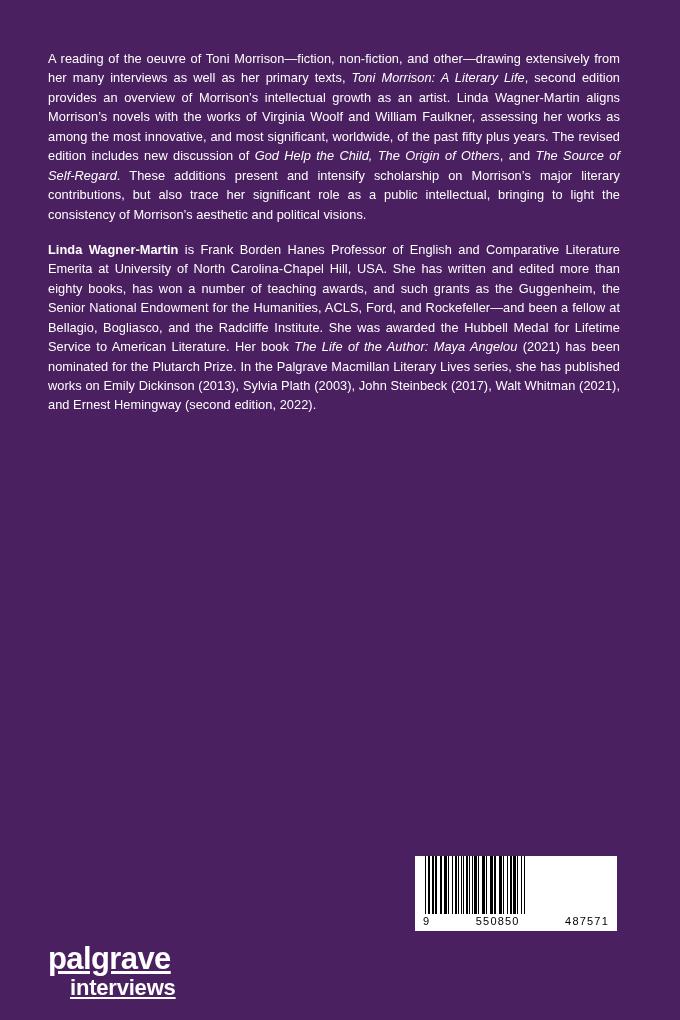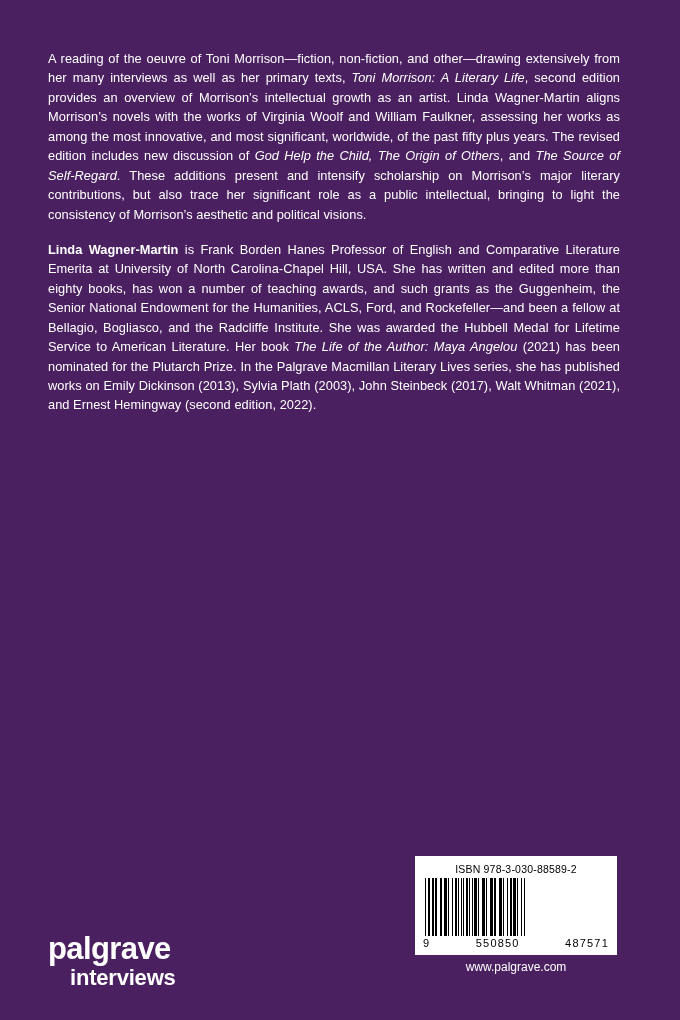--- a/index.html
+++ b/index.html
@@ -40,22 +40,23 @@
   }
   .ital {
     font-style: italic;
   }
   .bold {
     font-weight: bold;
   }
   .logo {
     position: absolute;
     left: 48px;
-    bottom: 31px;
+    bottom: 21px;
     line-height: 1.02;
+    text-decoration: underline;
   }
   .logo .primary {
     font-size: 31px;
     font-weight: bold;
     letter-spacing: -0.6px;
     color: #ffffff;
     display: block;
   }
   .logo .secondary {
     font-size: 22px;
@@ -121,21 +122,20 @@
     <p id="desc"><span>A reading of the oeuvre of Toni Morrison—fiction, non-fiction, and other—drawing extensively from her many interviews as well as her primary texts, </span><span class="ital">Toni Morrison: A Literary Life</span><span>, second edition provides an overview of Morrison’s intellectual growth as an artist. Linda Wagner-Martin aligns Morrison’s novels with the works of Virginia Woolf and William Faulkner, assessing her works as among the most innovative, and most significant, worldwide, of the past fifty plus years. The revised edition includes new discussion of </span><span class="ital">God Help the Child, The Origin of Others</span><span>, and </span><span class="ital">The Source of Self-Regard</span><span>. These additions present and intensify scholarship on Morrison’s major literary contributions, but also trace her significant role as a public intellectual, bringing to light the consistency of Morrison’s aesthetic and political visions.</span></p>
     <p class="author-note" id="bio"><span class="bold">Linda Wagner-Martin</span><span> is Frank Borden Hanes Professor of English and Comparative Literature Emerita at University of North Carolina-Chapel Hill, USA. She has written and edited more than eighty books, has won a number of teaching awards, and such grants as the Guggenheim, the Senior National Endowment for the Humanities, ACLS, Ford, and Rockefeller—and been a fellow at Bellagio, Bogliasco, and the Radcliffe Institute. She was awarded the Hubbell Medal for Lifetime Service to American Literature. Her book </span><span class="ital">The Life of the Author: Maya Angelou</span><span> (2021) has been nominated for the Plutarch Prize. In the Palgrave Macmillan Literary Lives series, she has published works on Emily Dickinson (2013), Sylvia Plath (2003), John Steinbeck (2017), Walt Whitman (2021), and Ernest Hemingway (second edition, 2022).</span></p>
   </div>
 
   <div class="logo">
     <span class="primary">palgrave</span>
     <span class="secondary">interviews</span>
   </div>
 
   <div class="barcode-block">
-    <div class="isbn-text">ISBN 978-3-030-88589-2</div>
     <div class="bars" id="bars">
         <span style="width: 1px; background: rgb(0, 0, 0);"></span>
         <span style="width: 2px; background: transparent;"></span>
         <span style="width: 1px; background: rgb(0, 0, 0);"></span>
         <span style="width: 1px; background: rgb(0, 0, 0);"></span>
         <span style="width: 2px; background: transparent;"></span>
         <span style="width: 2px; background: rgb(0, 0, 0);"></span>
         <span style="width: 1px; background: transparent;"></span>
         <span style="width: 2px; background: rgb(0, 0, 0);"></span>
         <span style="width: 3px; background: transparent;"></span>
@@ -187,16 +187,15 @@
         <span style="width: 3px; background: transparent;"></span>
         <span style="width: 1px; background: rgb(0, 0, 0);"></span>
         <span style="width: 2px; background: transparent;"></span>
         <span style="width: 1px; background: rgb(0, 0, 0);"></span>
       </div>
     <div class="digits">
       <span>9</span>
       <span>550850</span>
       <span>487571</span>
     </div>
-    <div class="url-bar">www.palgrave.com</div>
   </div>
 
 </div>
 
 </body></html>

